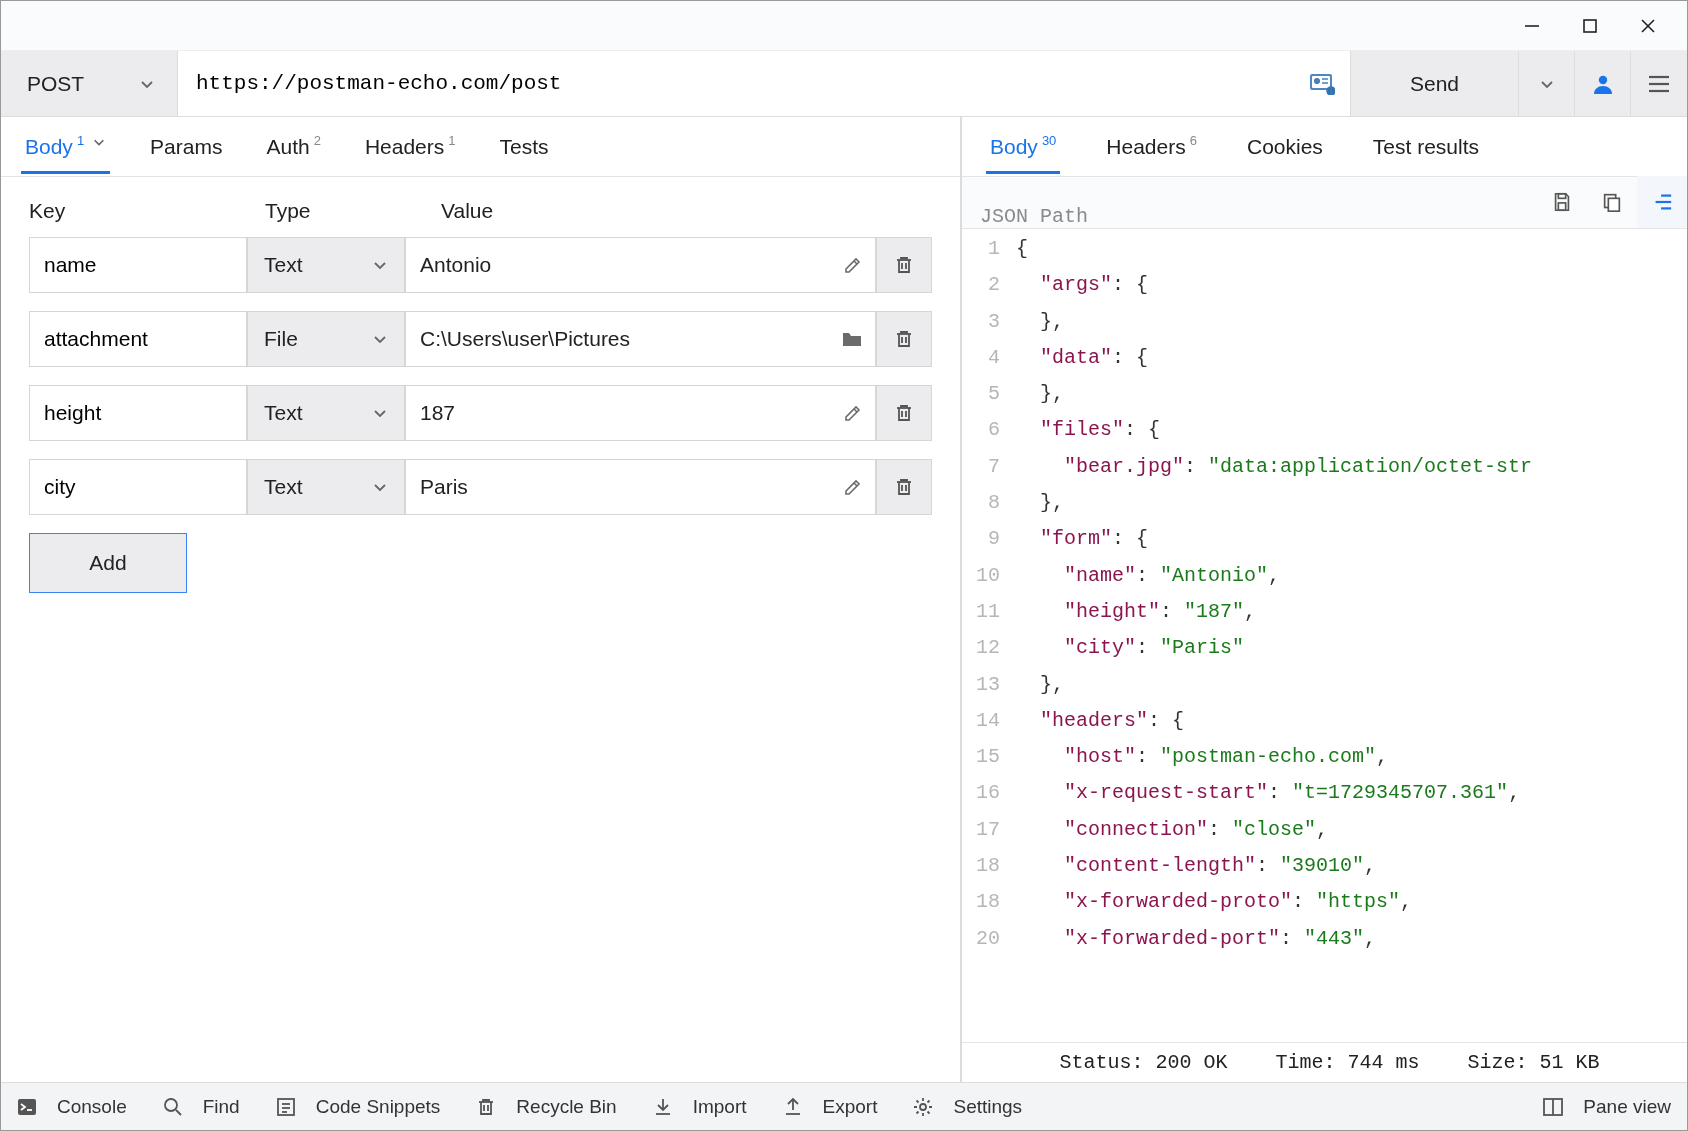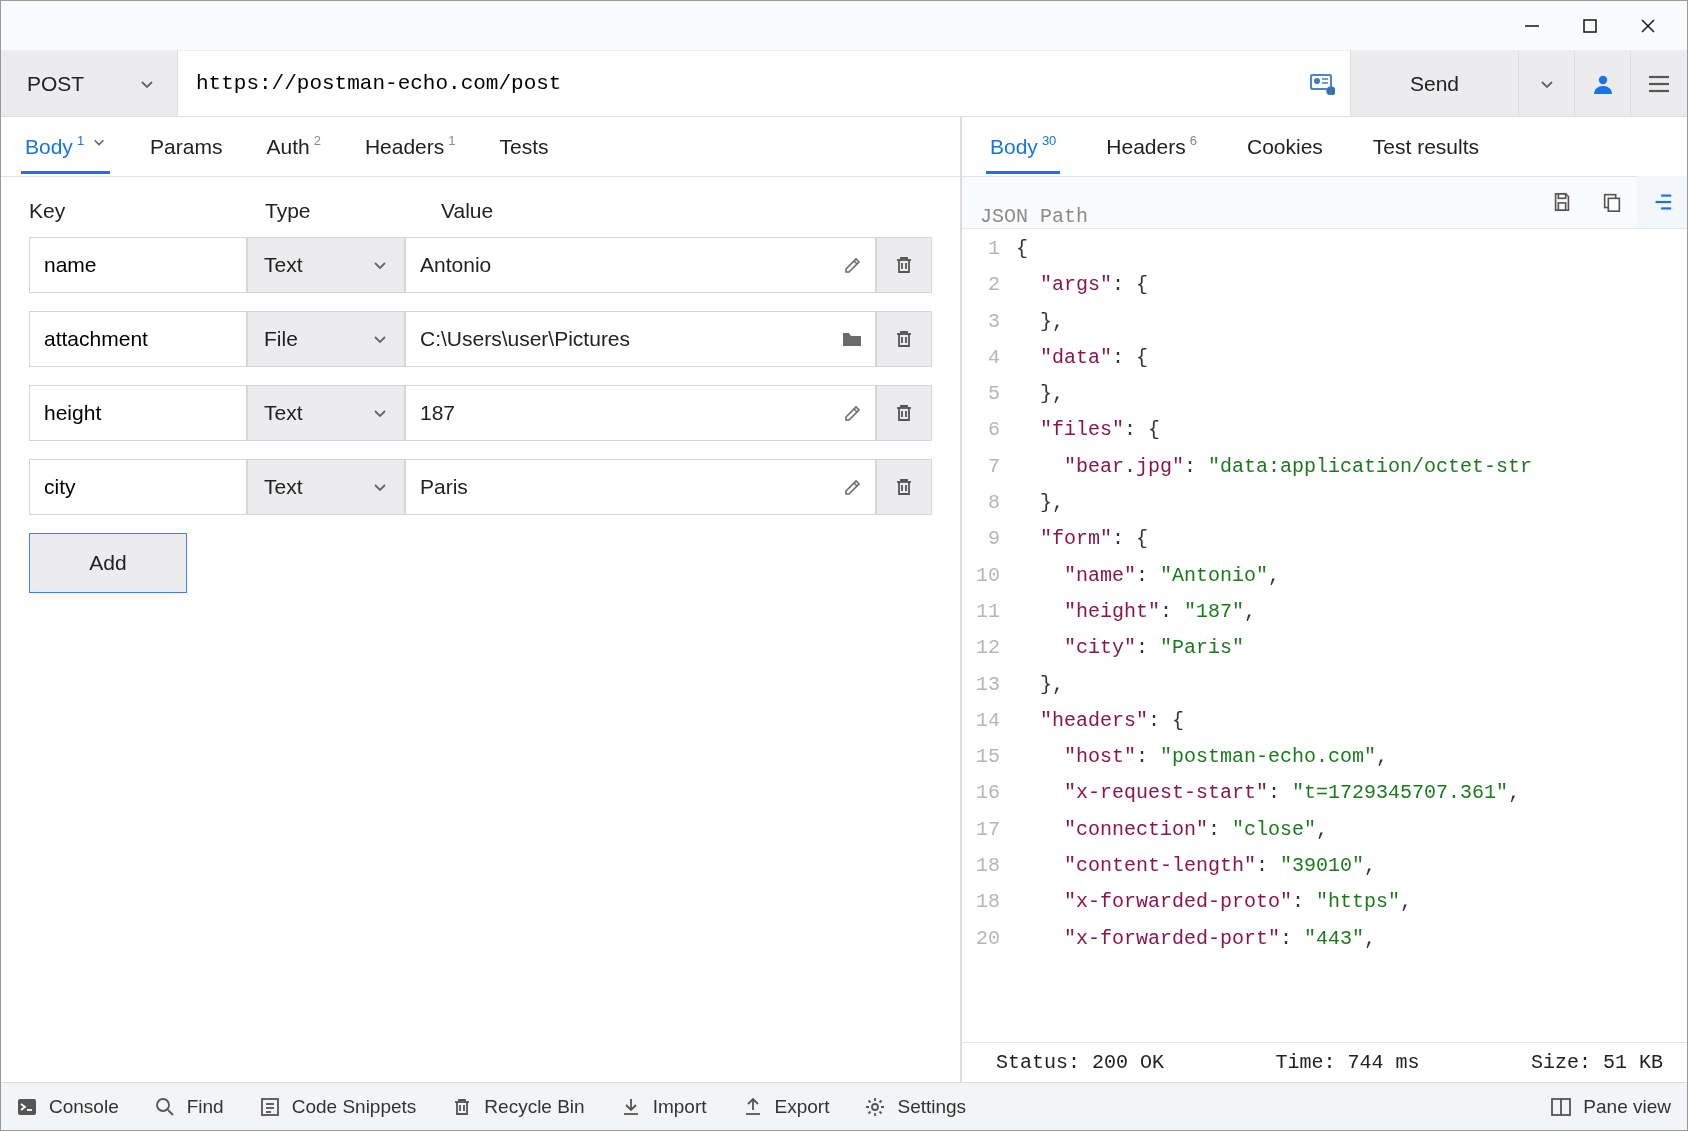--- a/index.html
+++ b/index.html
@@ -201,39 +201,39 @@
     white-space: pre;
   }
   .p  { color: #333; } 
   .k  { color: #8a154f; } 
   .s  { color: #1b7a1b; } 
 
   
   .status-row {
     height: 40px;
     border-top: 1px solid #e4e4e4;
-    display:flex; align-items:center; justify-content:space-between;
+    display:flex; align-items:center; justify-content:center;
     gap: 48px;
     padding: 0 24px 0 34px;
     font-family: Consolas, "Courier New", monospace;
     font-size: 20px;
   }
 
   
   .bottombar {
     height: 48px;
     background: #f3f4f5;
     border-top: 1px solid #dcdcdc;
     display:flex; align-items:center;
     padding: 0 16px;
     gap: 36px;
     font-size: 19px;
   }
   .bottombar .spacer { flex:1; }
-  .bitem { display:flex; align-items:center; gap:12px; color:#333; }
+  .bitem { display:flex; align-items:center; gap:20px; color:#333; }
   .bitem svg { stroke:#555; }
 
   svg { display:block; }
   .chev svg, .caret svg { fill: none; }
 </style>
 </head>
 <body>
 
 <div class="titlebar">
   <div class="win-btn">

